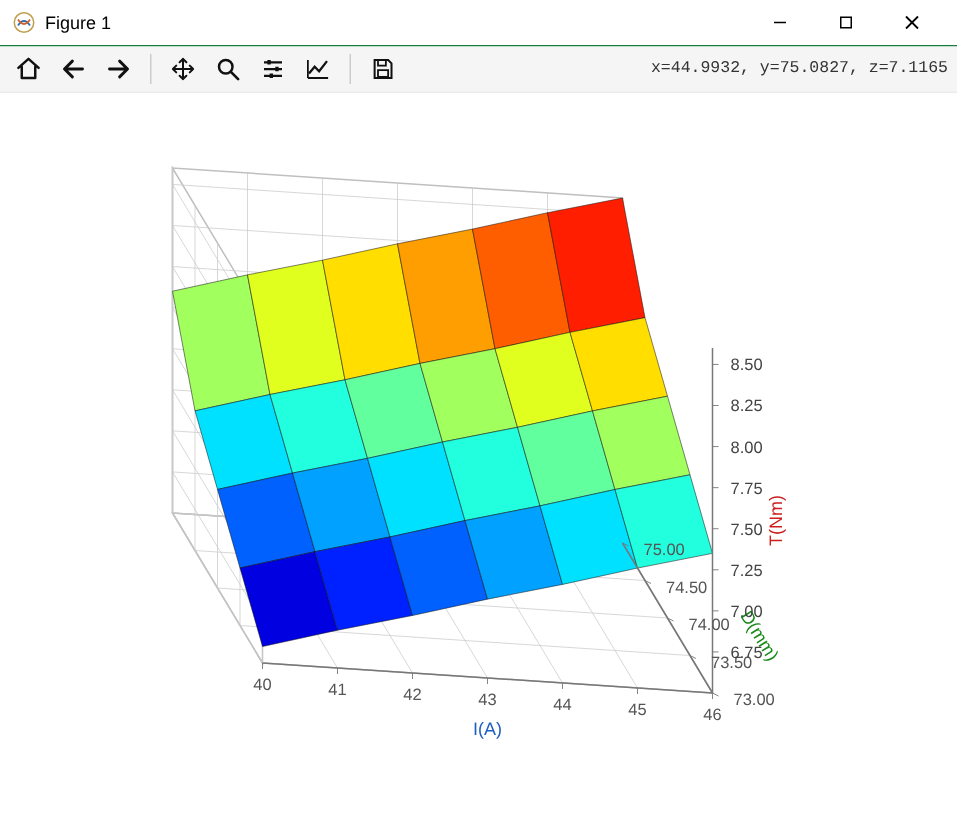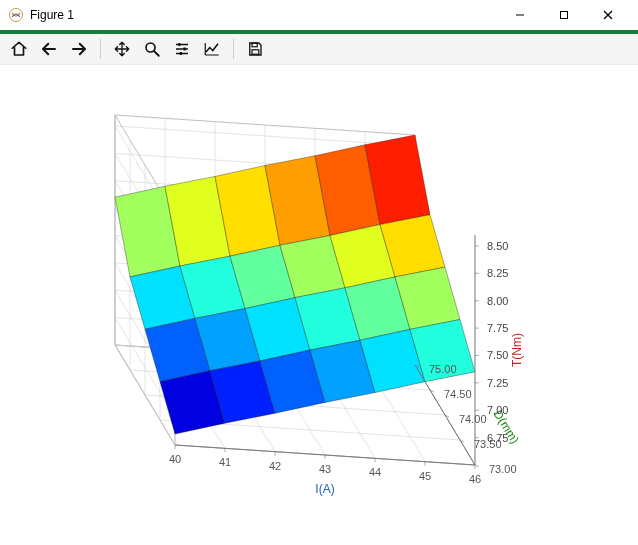--- a/index.html
+++ b/index.html
@@ -11,21 +11,21 @@
     color: #000;
     overflow: hidden;
     position: relative;
   }
   
   .titlebar {
     height: 30px;
     display: flex; align-items: center;
     padding: 0 8px;
     background: #fff;
-    border-bottom: 4px solid #15803d;
+    border-bottom: 1px solid #15803d;
   }
   .titlebar .app-icon {
     width: 16px; height: 16px; margin-right: 6px;
     display:inline-block;
   }
   .titlebar .title { flex: 0 0 auto; font-size: 12px; }
   .titlebar .spacer { flex: 1 1 auto; }
   .win-btn {
     width: 44px; height: 30px;
     display: flex; align-items: center; justify-content: center;
@@ -165,20 +165,21 @@
       </svg>
   </div>
   <div class="tool-sep"></div>
   <div class="tool-btn" title="Save the figure">
     <svg viewBox="0 0 24 24">
         <path d="M5 4 H17 L20 7 V20 H5 Z" fill="none" stroke="#111" stroke-width="1.8"></path>
         <rect x="8" y="4" width="7" height="5" fill="none" stroke="#111" stroke-width="1.6"></rect>
         <rect x="8" y="13" width="9" height="6" fill="none" stroke="#111" stroke-width="1.6"></rect>
       </svg>
   </div>
+  <span class="coord-readout">x=44.9932, y=75.0827, z=7.1165</span>
 </div>
 
 <div class="plot-area">
   <svg class="plot-svg" id="plot-svg">
       <path d="M115 280 L415 300 L415 70 L115 50 Z" fill="#f4f4f4" class="pane-line"></path>
       <path d="M175 380 L115 280 L115 50 L175 150 Z" fill="#f2f2f2" class="pane-line"></path>
       <path d="M175 380 L475 400 L415 300 L115 280 Z" fill="#f0f0f0" class="pane-line"></path>
       <line x1="175" y1="380" x2="115" y2="280" class="grid-line"></line>
       <line x1="115" y1="280" x2="115" y2="50" class="grid-line"></line>
       <line x1="225" y1="383.3333333333333" x2="165" y2="283.3333333333333" class="grid-line"></line>

